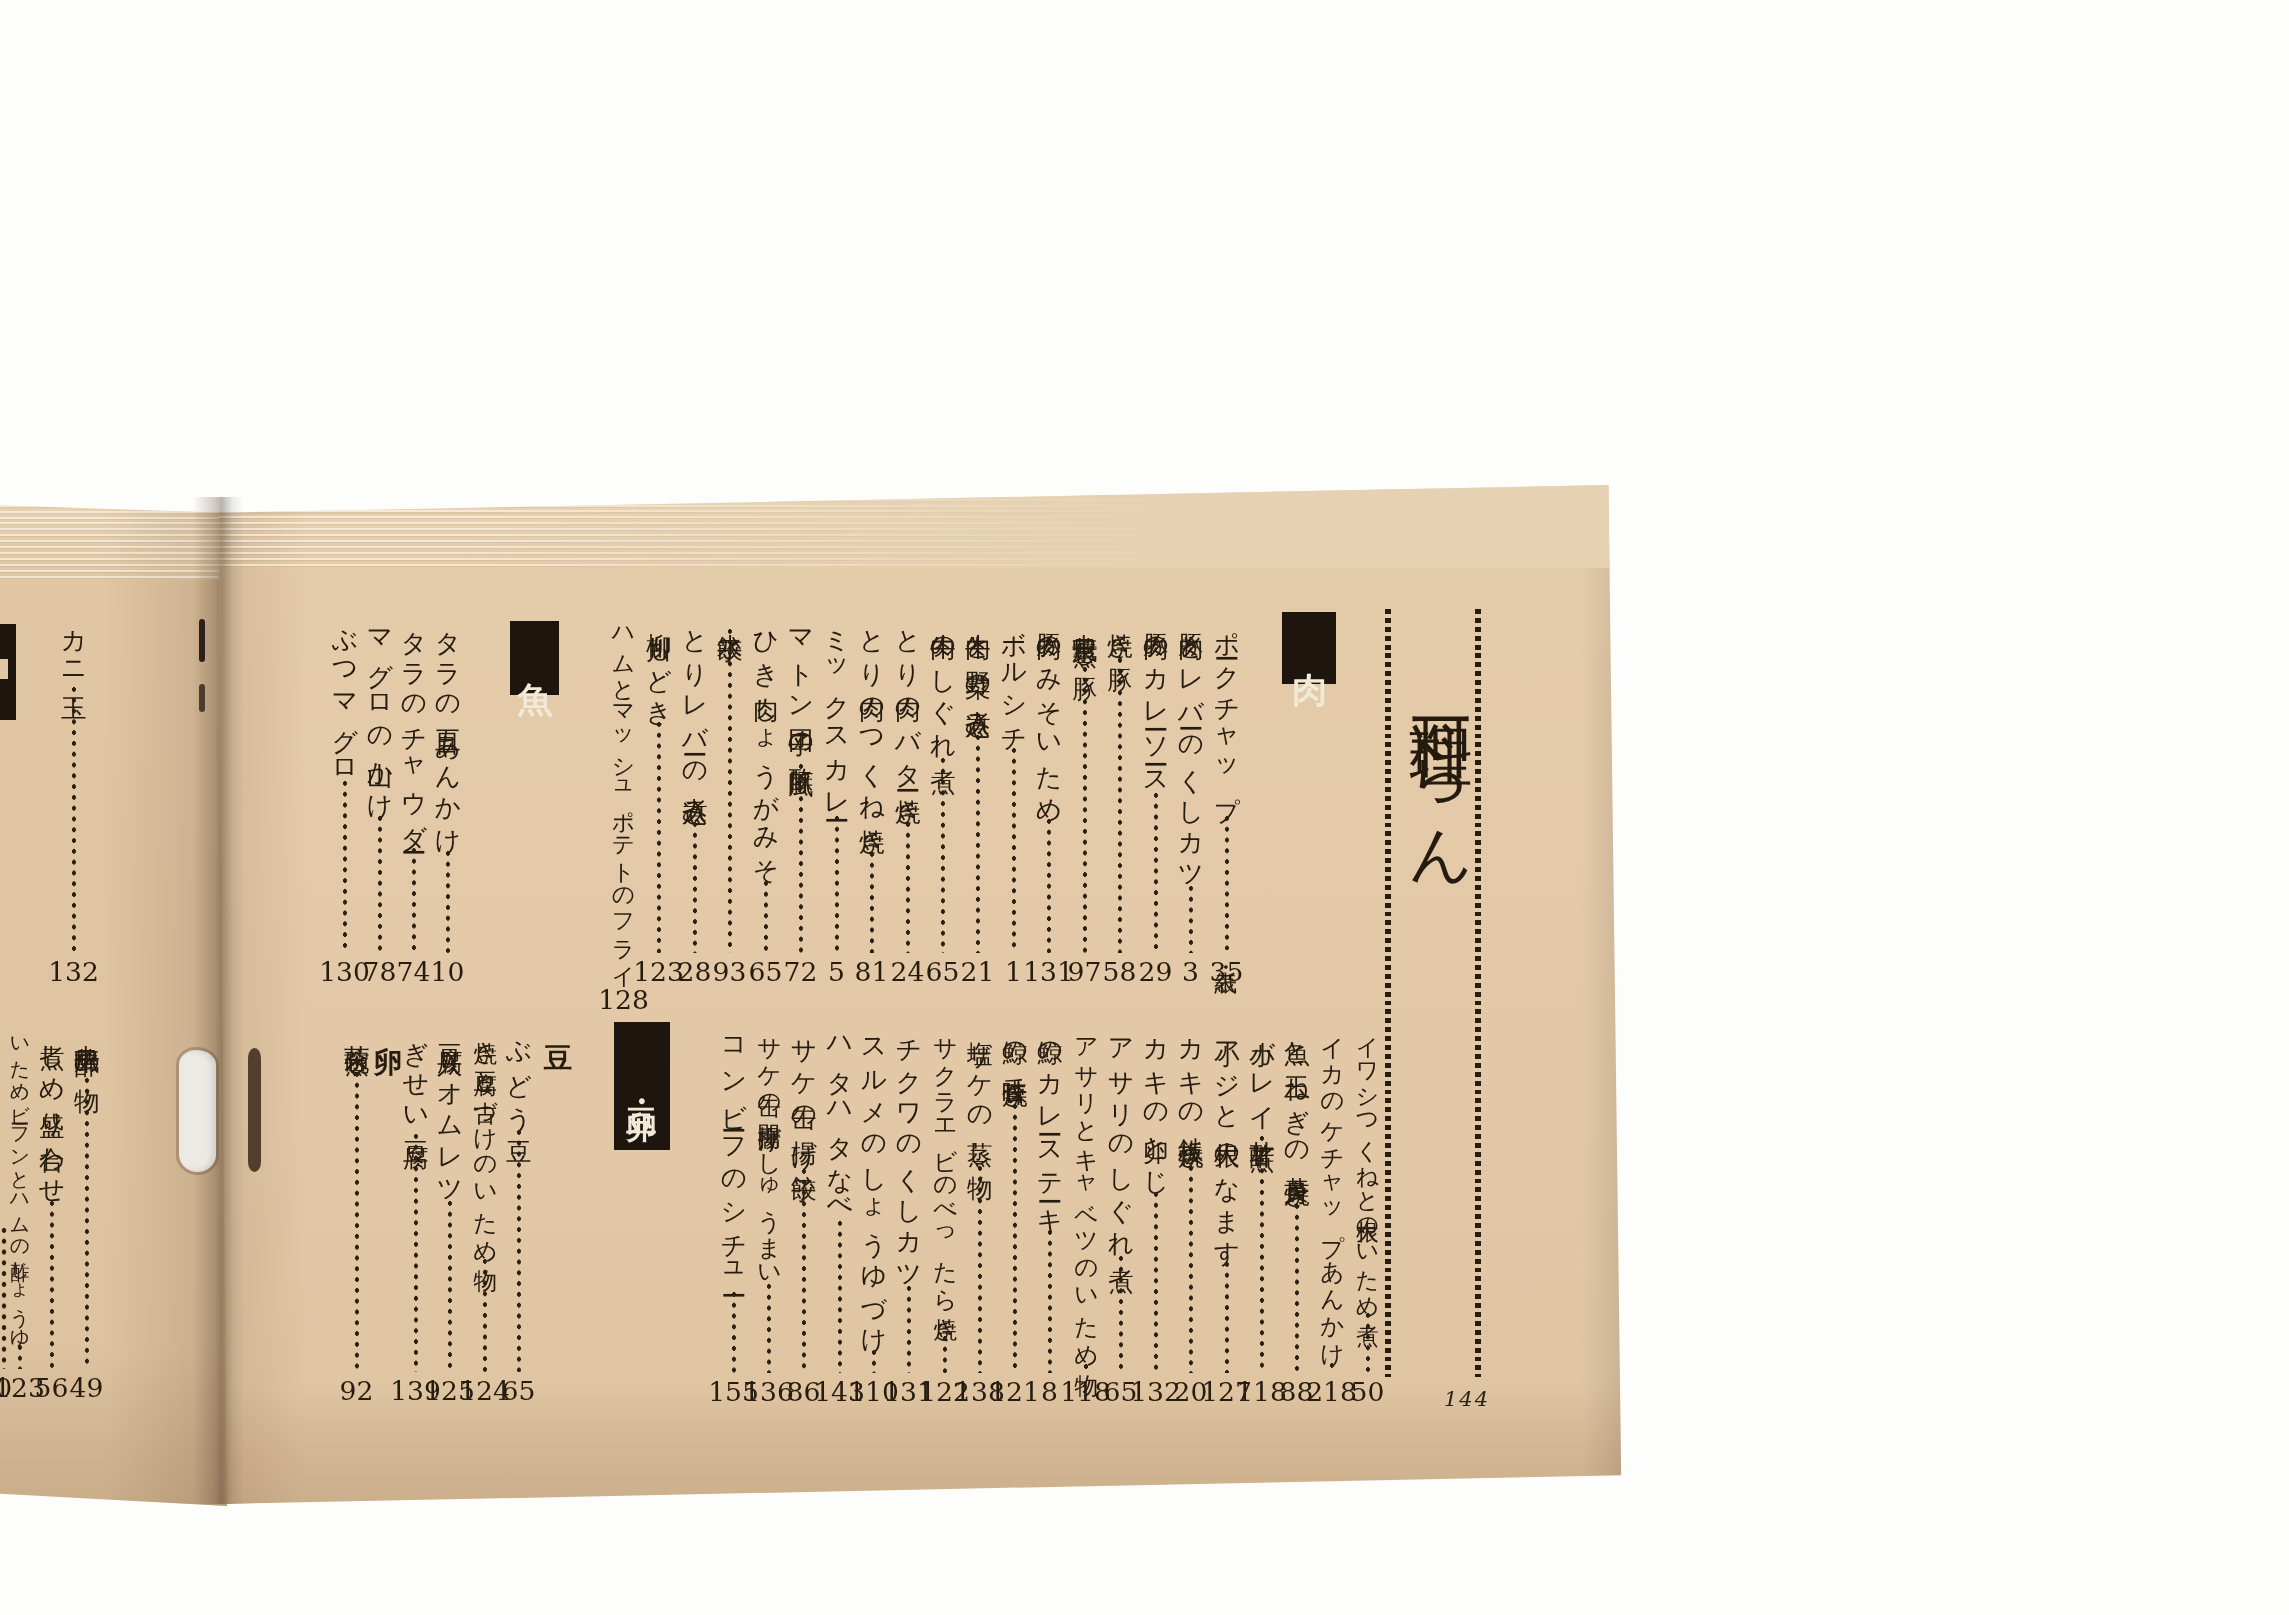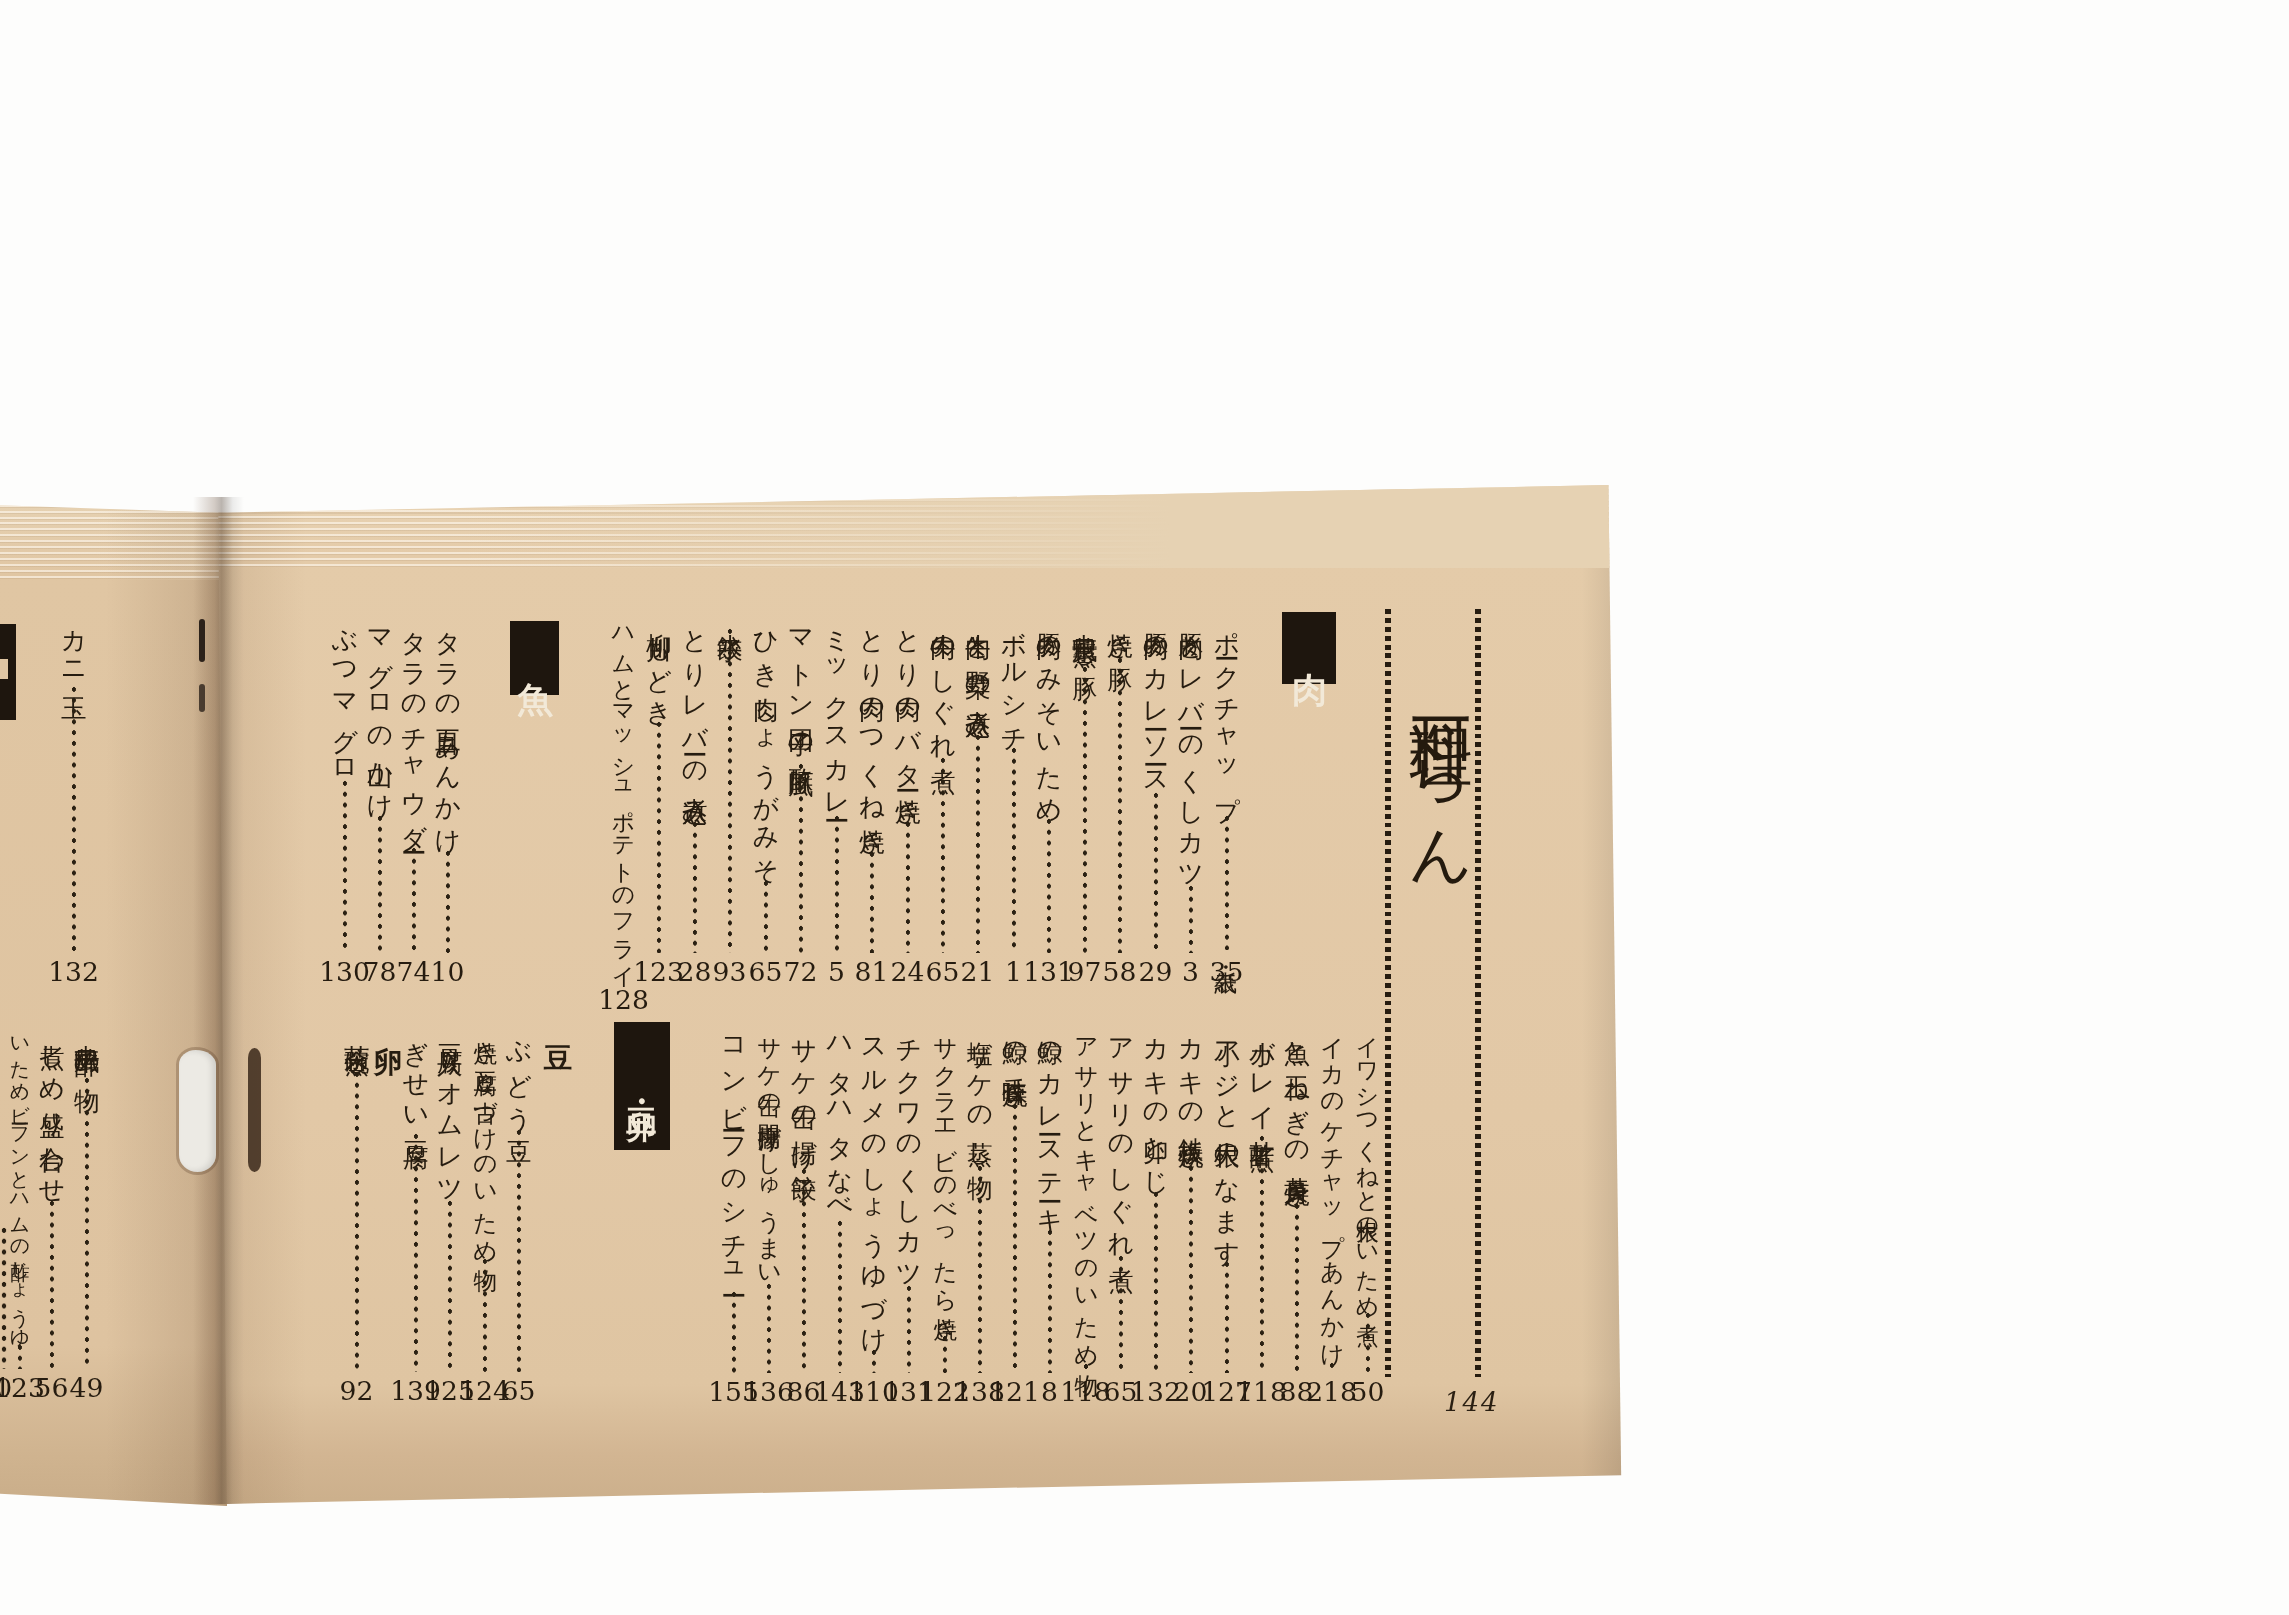--- a/index.html
+++ b/index.html
@@ -40,21 +40,21 @@
   .c{position:absolute;width:35px;display:flex;flex-direction:column;align-items:center;}
   .t{writing-mode:vertical-rl;text-orientation:mixed;font-size:25.6px;letter-spacing:3px;line-height:1;flex:0 0 auto;}
   .t.sm{font-size:23.6px;letter-spacing:1px;}
   .t.sm2{font-size:22.7px;letter-spacing:0;}
   .t.sm3{font-size:19.7px;letter-spacing:0;}
   .l{flex:1 1 auto;width:5.9px;margin:4.9px 0 3px 0;
      background:radial-gradient(circle 2.4px at 3px 4.4px,#2a2012 92%,rgba(0,0,0,0));
      background-size:5.9px 10.8px;background-repeat:repeat-y;}
   .v{writing-mode:vertical-rl;font-size:22.7px;letter-spacing:1px;flex:0 0 auto;}
   .n{flex:0 0 auto;height:31.5px;font-size:26.6px;line-height:31.5px;white-space:nowrap;text-align:center;}
-  .folio{position:absolute;font-style:italic;font-size:26px;letter-spacing:2px;color:#2a1f12;}
+  .folio{position:absolute;font-style:italic;font-size:21px;letter-spacing:2px;color:#2a1f12;}
 </style>
 </head>
 <body>
 
 <div class="stage">
 
   <div class="pageL">
       <div class="stripes"></div>
     </div>
   <div class="pageR">

